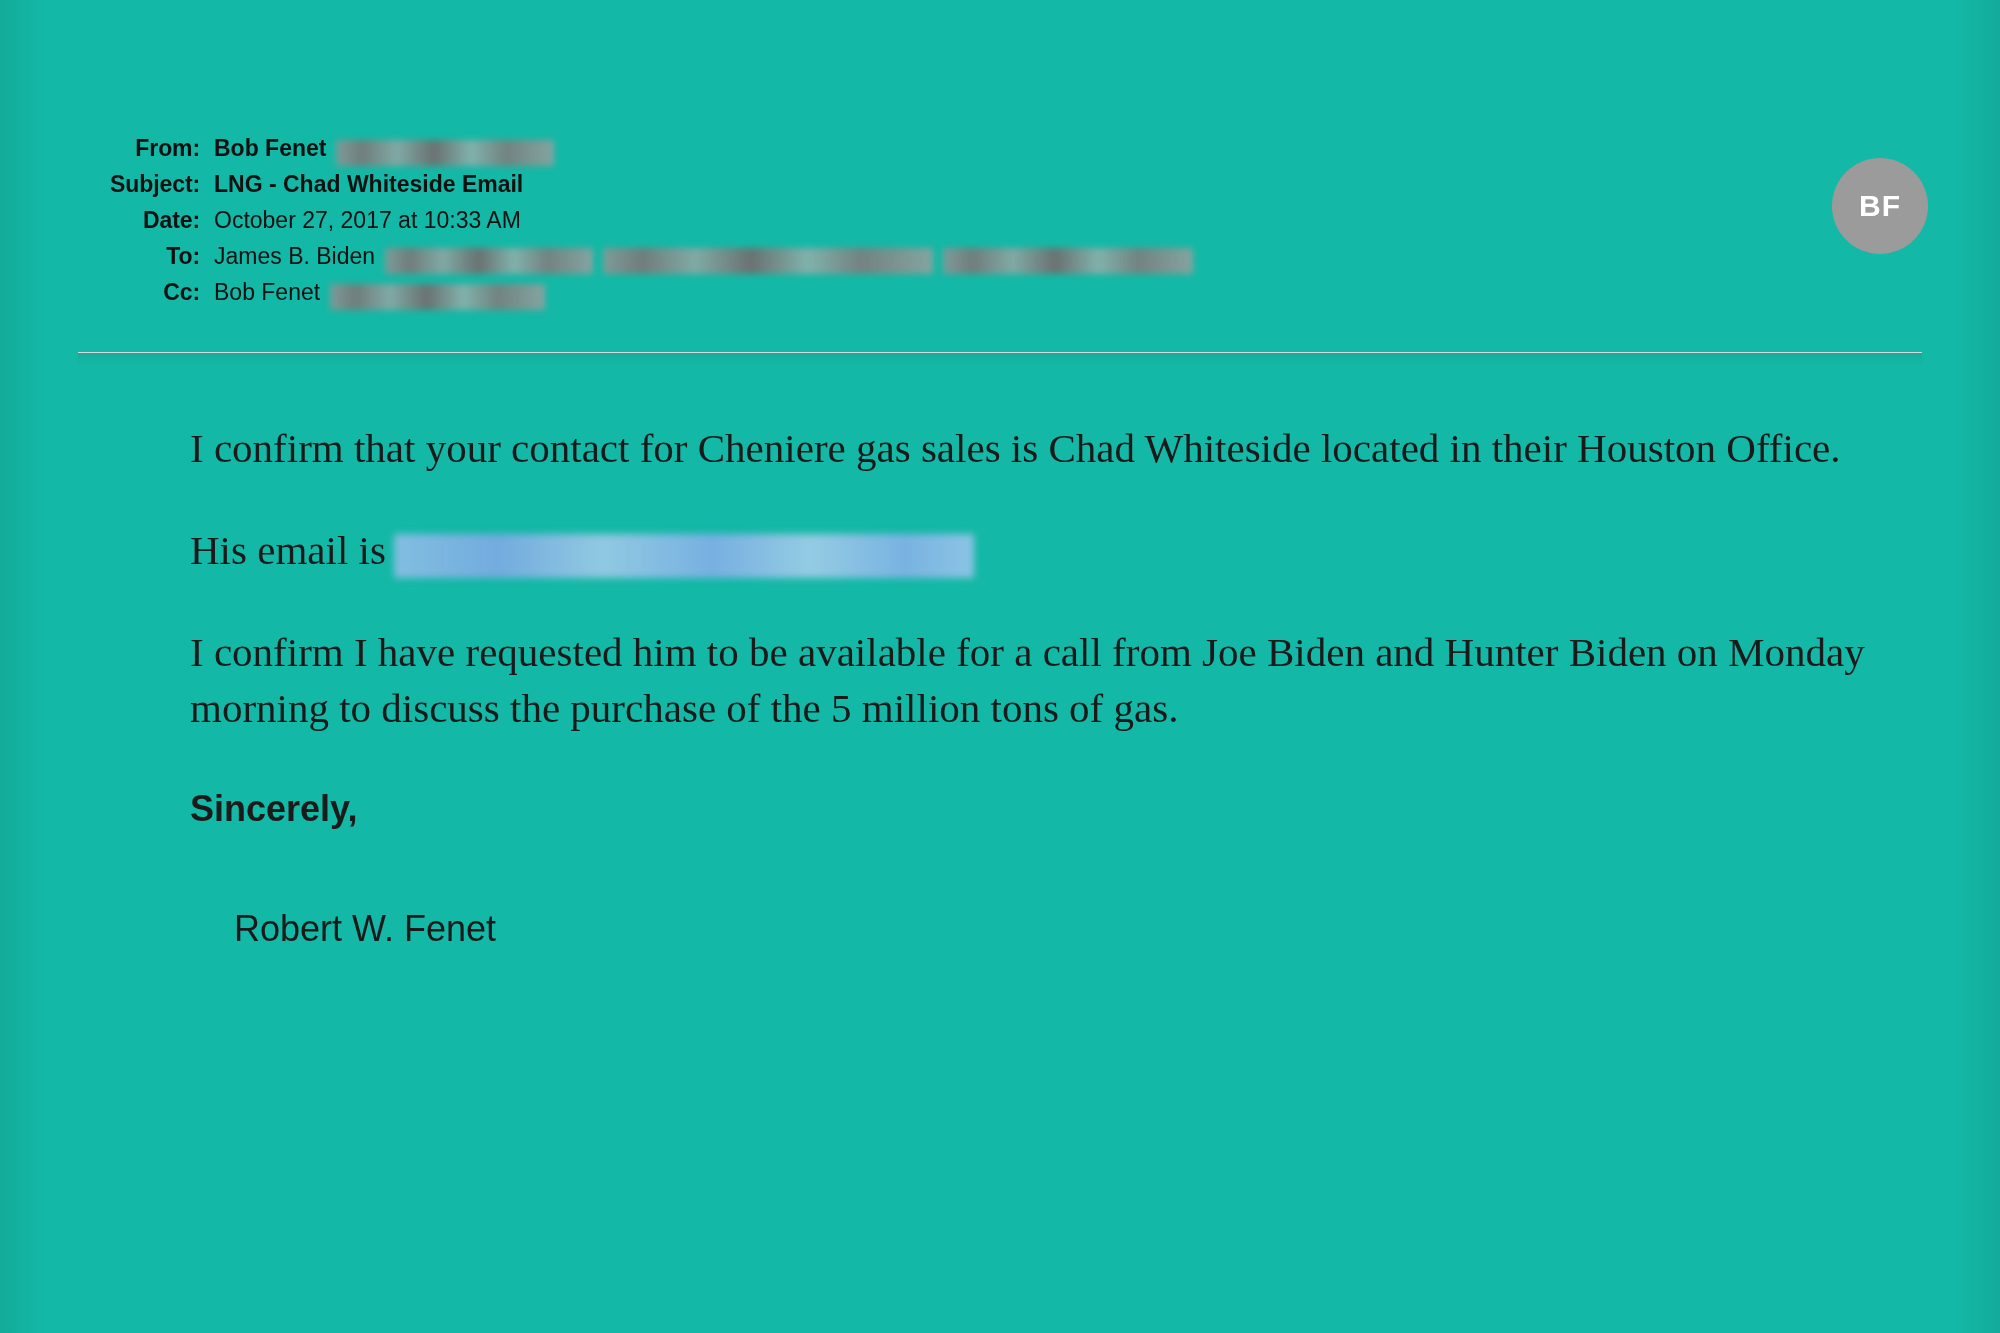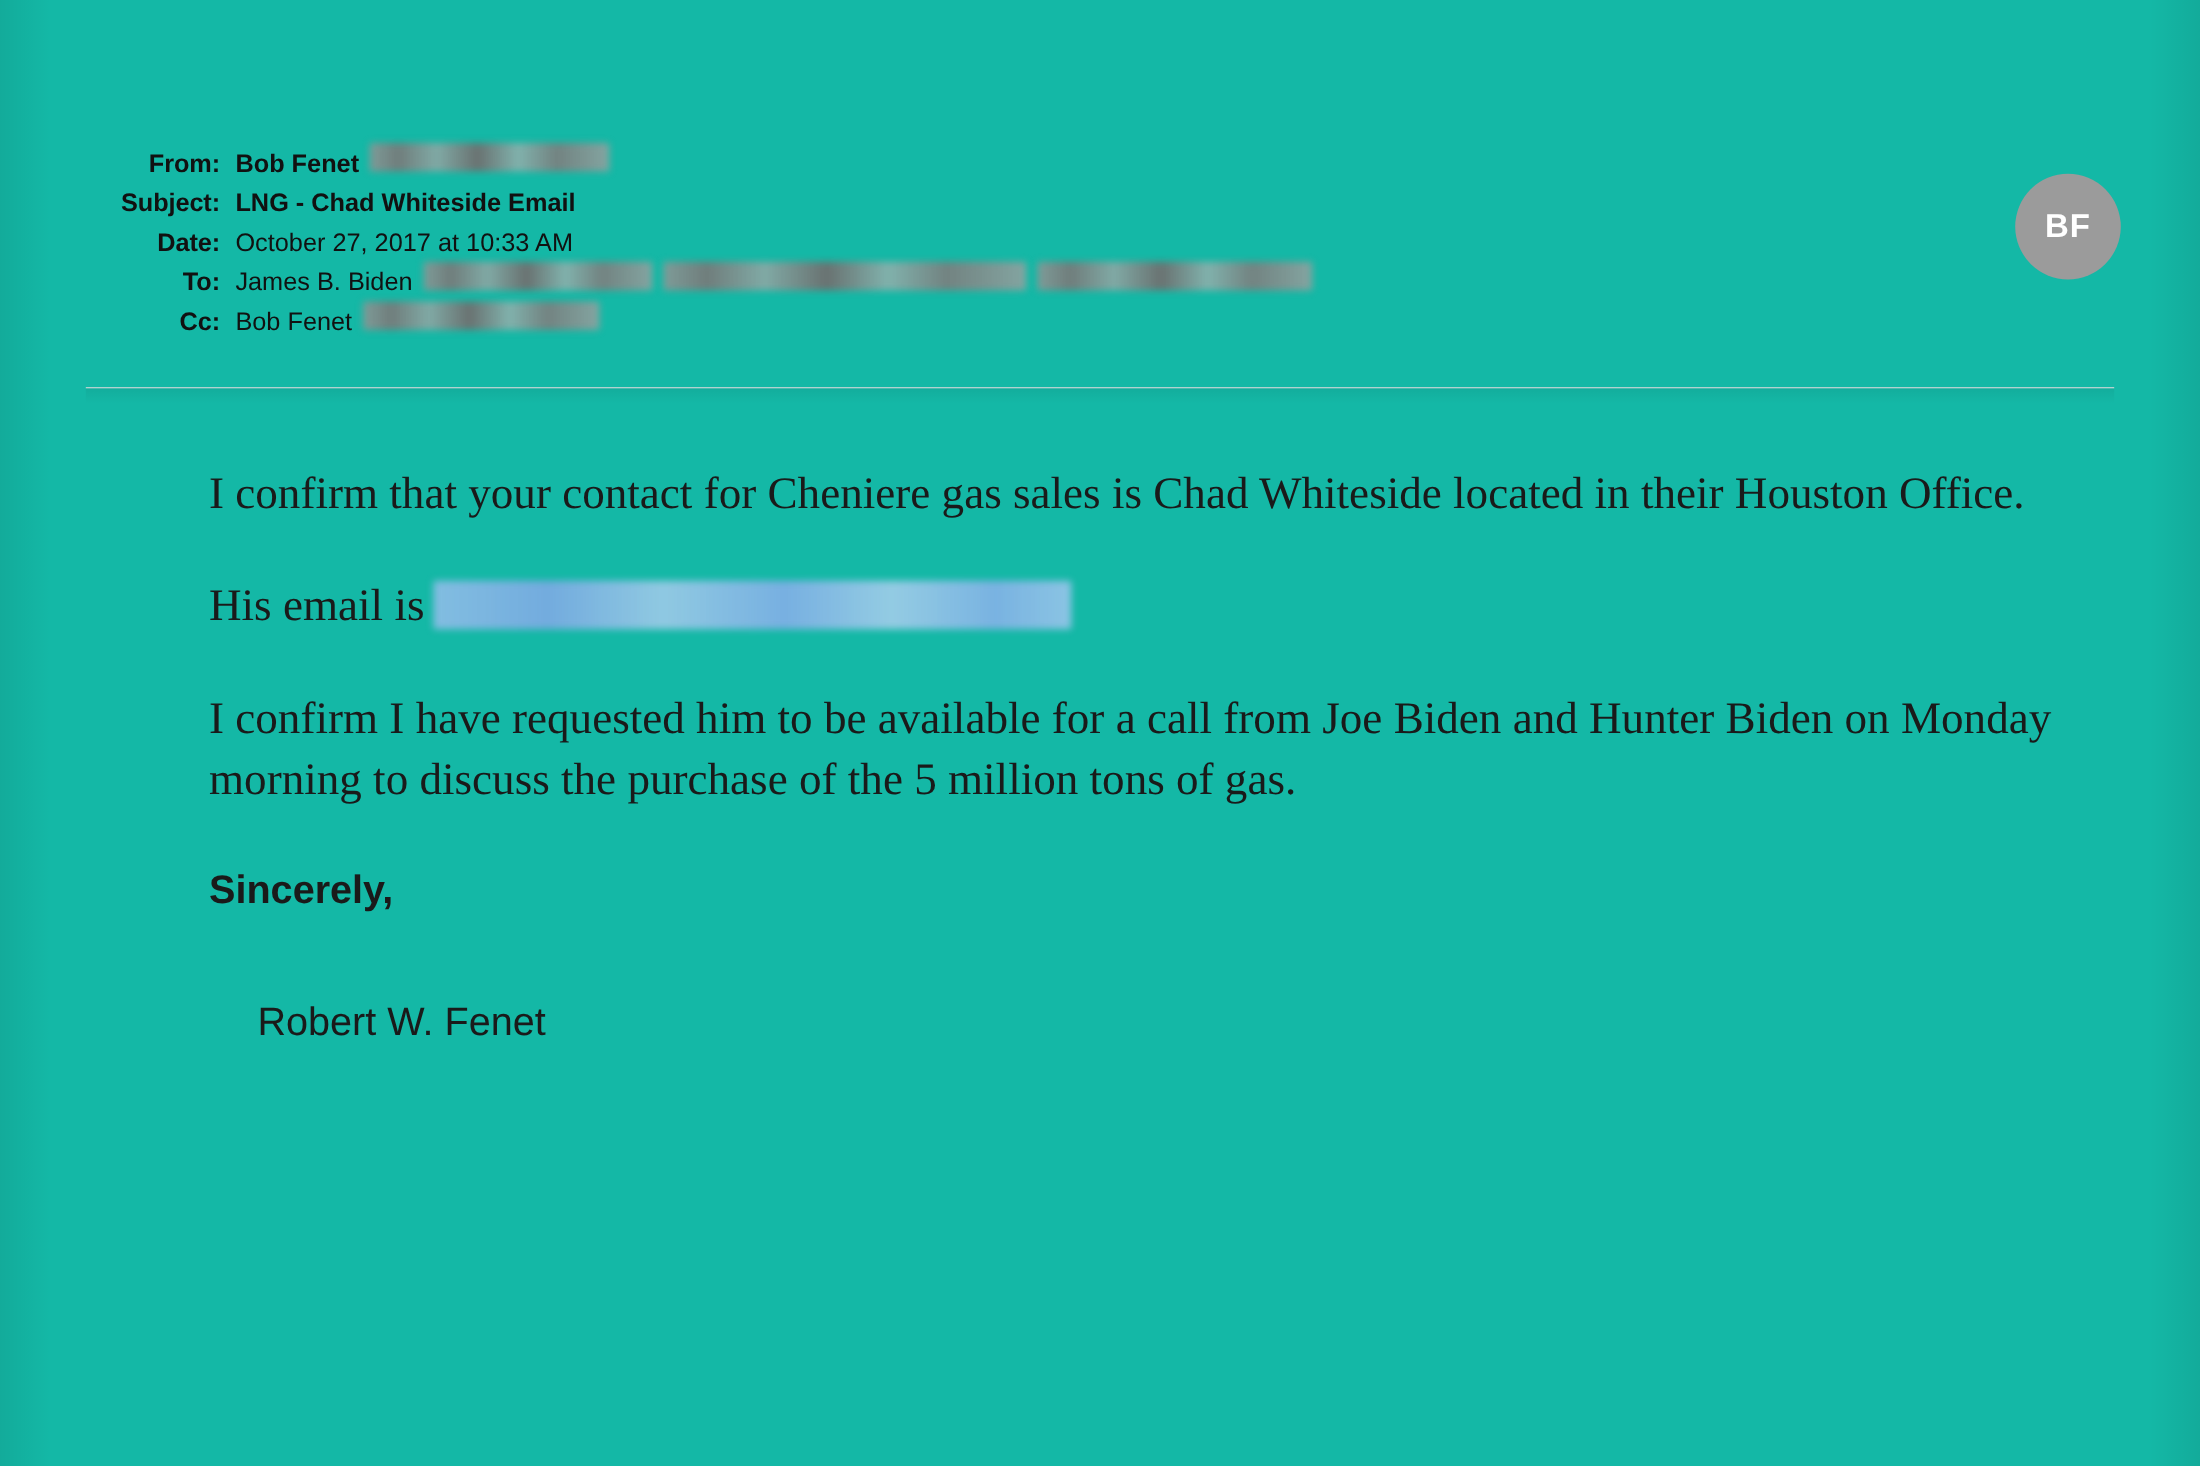--- a/index.html
+++ b/index.html
@@ -68,21 +68,21 @@
     font-size: 23px;
     color: #111;
     padding-right: 14px;
     flex: 0 0 auto;
     letter-spacing: -0.1px;
   }
   .hvalue {
     font-size: 23px;
     color: #111;
     display: flex;
-    align-items: flex-start;
+    align-items: flex-end;
     gap: 10px;
   }
   .hvalue.bold { font-weight: bold; }
 
   
   .redact {
     display: inline-block;
     height: 26px;
     border-radius: 2px;
     background: linear-gradient(
@@ -158,21 +158,21 @@
     font-family: "Liberation Sans", sans-serif;
     font-size: 36px;
     line-height: 50px;
     color: #1a1a1a;
     margin: 0;
   }
   .greeting { margin-bottom: 50px; }
 
   .email-line {
     display: flex;
-    align-items: center;
+    align-items: flex-end;
     gap: 8px;
   }
   .redact-highlight {
     display: inline-block;
     width: 580px;
     height: 44px;
     border-radius: 2px;
     background: linear-gradient(
         to right,
         rgba(150,190,235,0.85) 0%,

